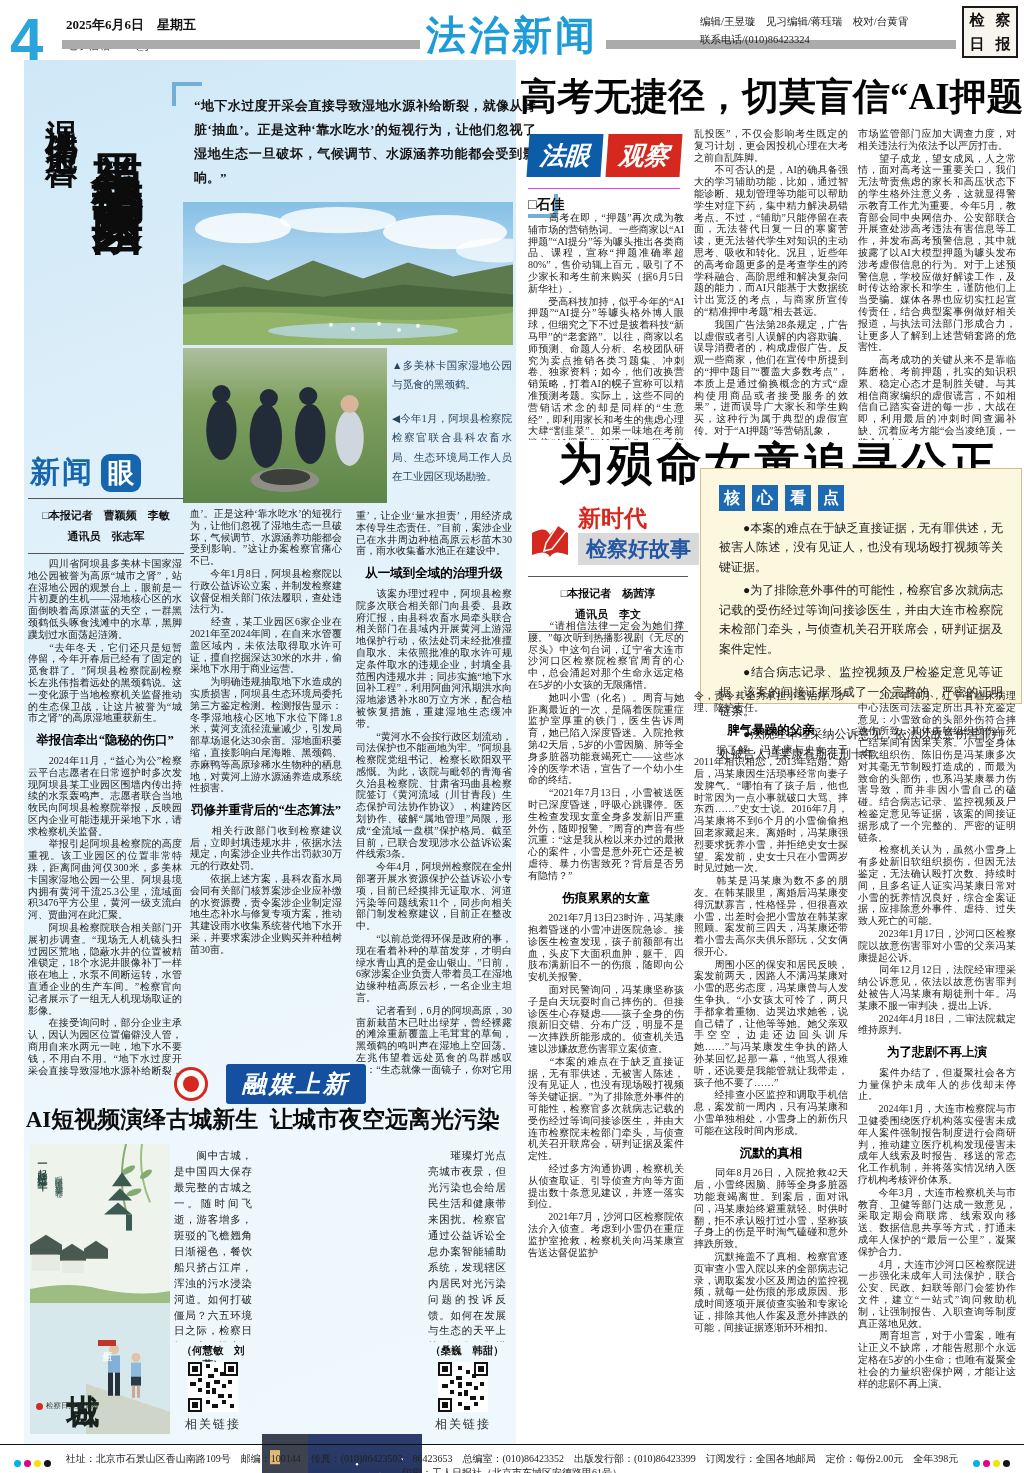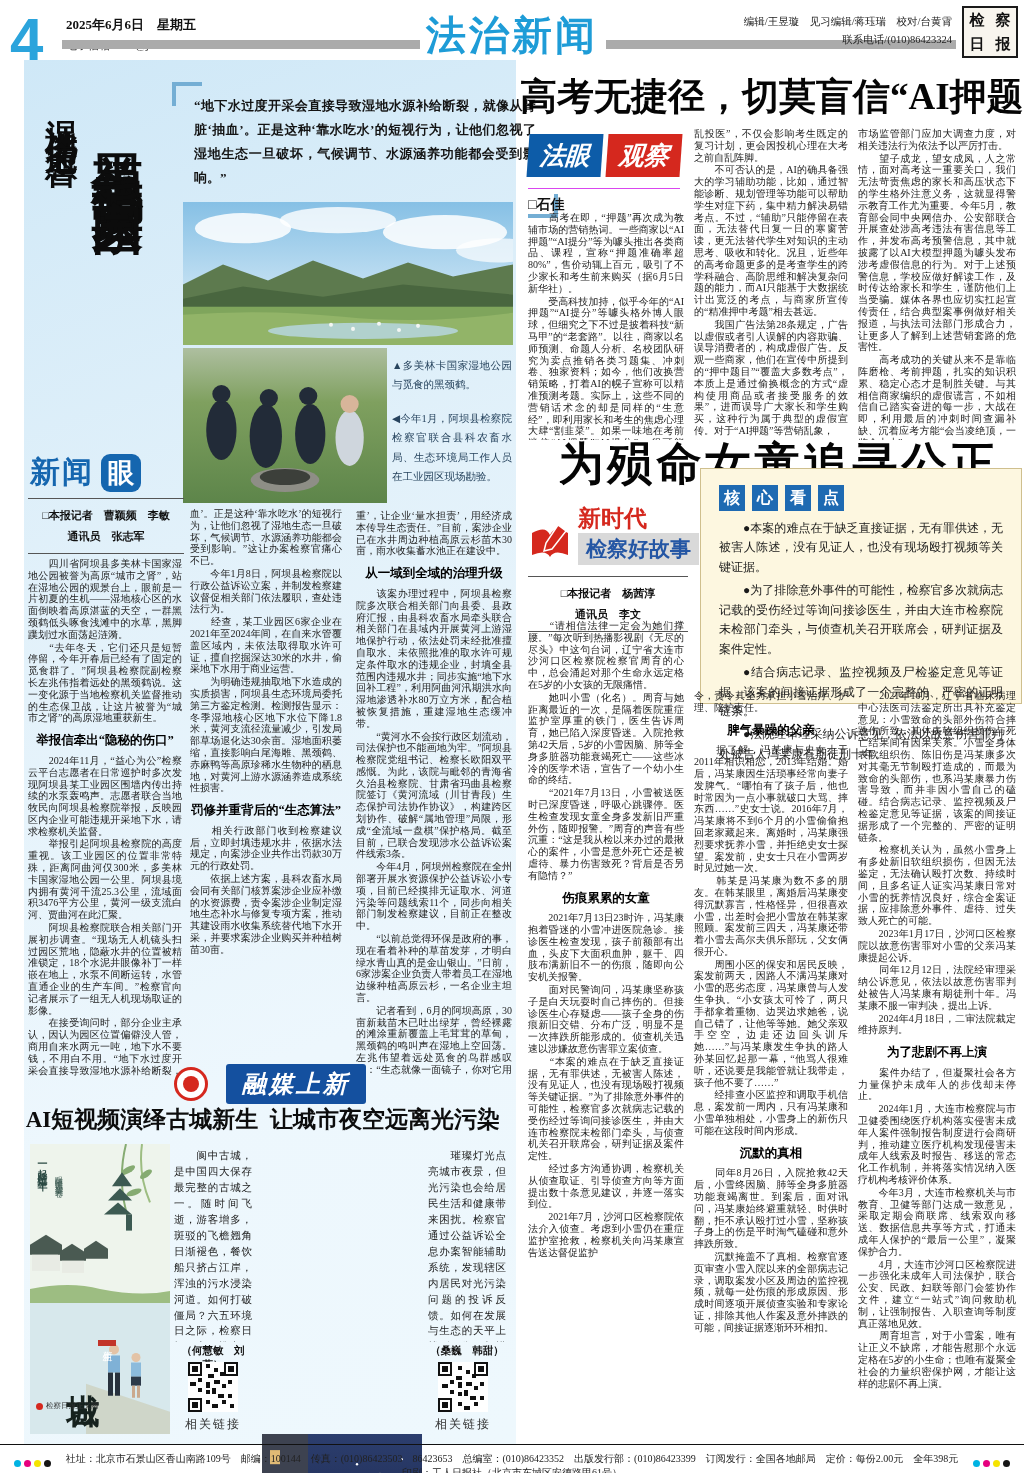--- a/index.html
+++ b/index.html
@@ -6,21 +6,21 @@
   .page{position:relative;width:1024px;height:1473px;background:#fff;overflow:hidden;
         font-family:"Liberation Serif","DejaVu Serif",serif;color:#1a1a1a;}
   .abs{position:absolute;}
 
   
   .pagenum{font-family:"Liberation Sans","DejaVu Sans",sans-serif;font-weight:900;font-size:60px;color:#2ba4dc;line-height:1;}
   .hdr-date{font-size:13px;font-weight:bold;color:#111;}
   .hdr-mail{font-size:11px;color:#222;margin-top:4px;}
   .section-title{font-family:"Liberation Sans","DejaVu Sans",sans-serif;font-weight:900;font-size:40px;color:#1e9cd7;letter-spacing:3px;white-space:nowrap;}
   .hbar{background:#ababab;height:9px;}
-  .hdr-ed{font-size:10.5px;color:#222;text-align:right;line-height:1.7;}
+  .hdr-ed{font-size:10.5px;color:#222;text-align:left;line-height:1.7;}
   .masthead{width:52px;height:48px;border:2px solid #1a1a1a;background:#f8f5ee;display:grid;grid-template-columns:1fr 1fr;grid-template-rows:1fr 1fr;}
   .masthead span{display:flex;align-items:center;justify-content:center;font-weight:bold;font-size:15px;color:#111;}
 
   
   .left-zone{left:24px;top:60px;width:492px;height:1384px;
      background:linear-gradient(160deg,#cfe8f7 0%,#e2f1fa 35%,#edf7fd 70%,#eef8fd 100%);}
   .vtitle{writing-mode:vertical-rl;font-weight:bold;color:#0c0c0c;}
   .quote-box{font-weight:bold;font-size:13px;line-height:1.85;text-align:justify;color:#141414;padding:12px 22px;}
   .corner{position:absolute;width:26px;height:20px;}
   .corner.tl{left:0;top:0;border-left:4px solid #74aed4;border-top:4px solid #74aed4;}

